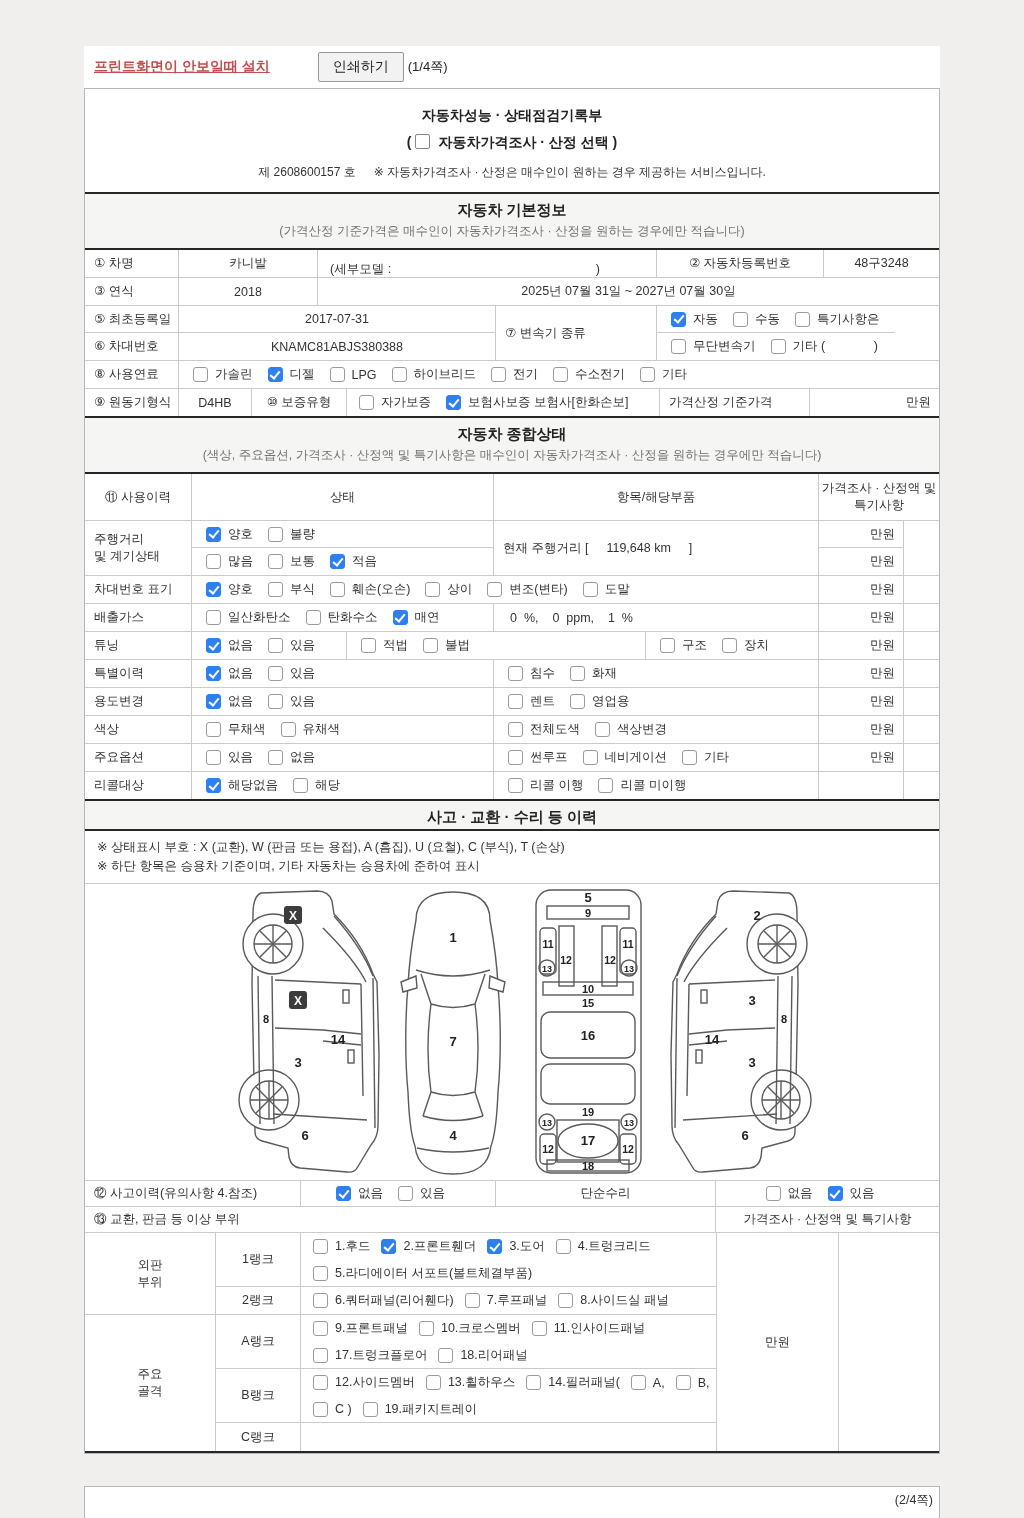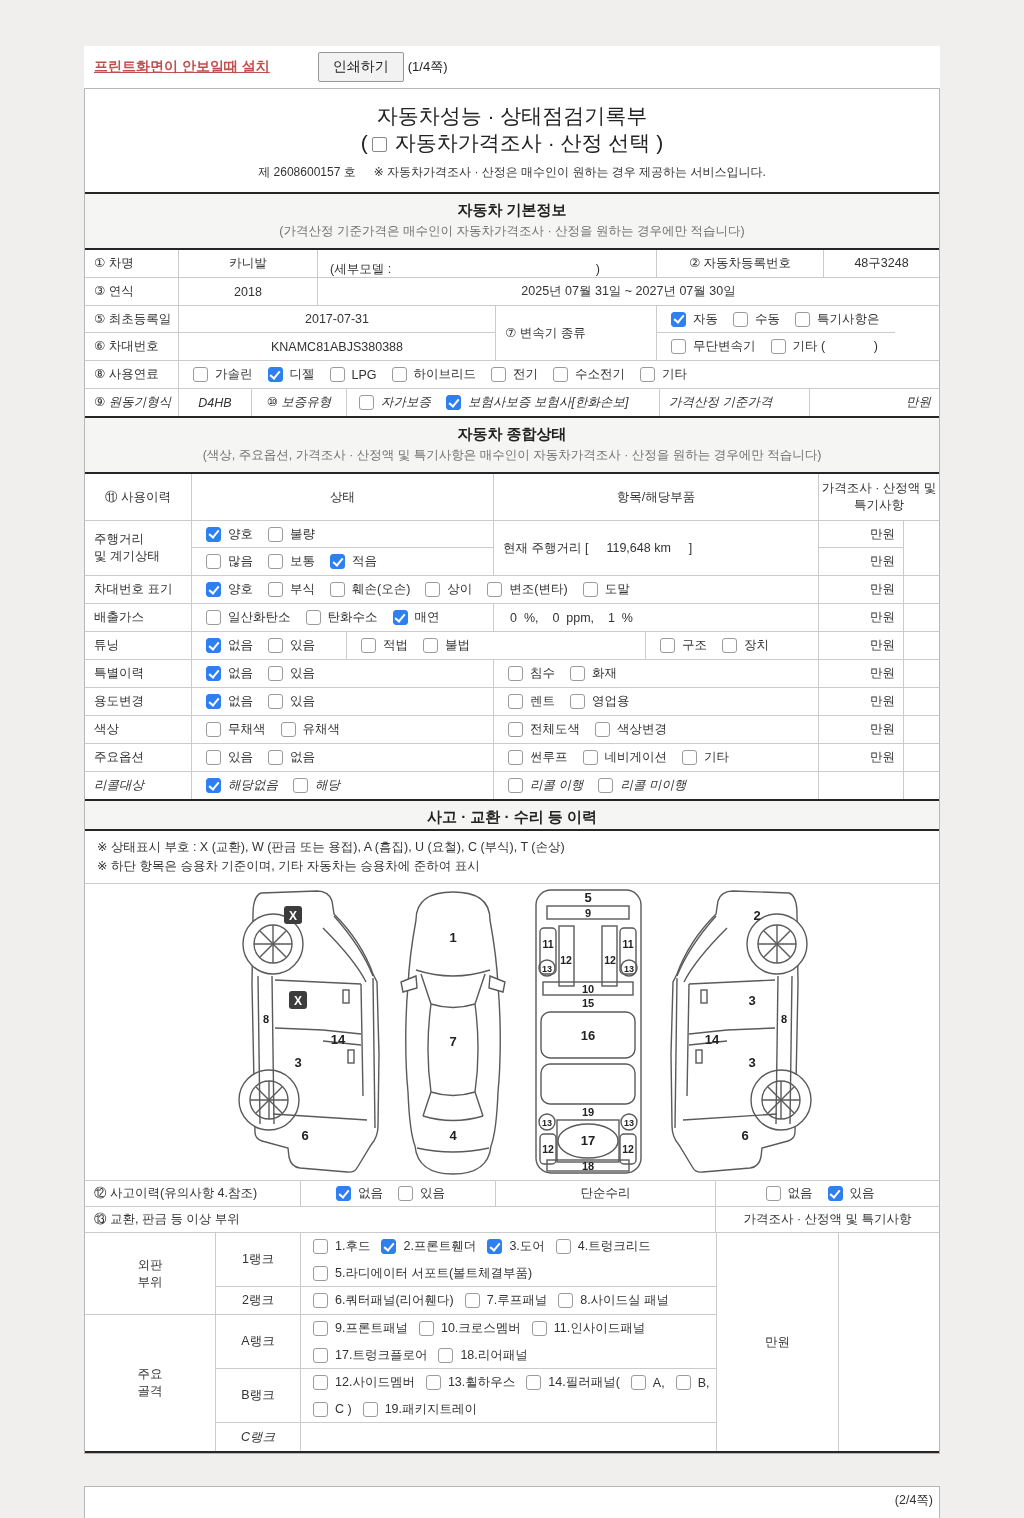--- a/index.html
+++ b/index.html
@@ -14,32 +14,32 @@
   
   .topbar { height:42px; background:#fff; display:flex; align-items:center; justify-content:flex-start; padding:0 10px; }
   .install-link { color:#c0504d; text-decoration:underline; font-size:14px; font-weight:700; margin-right:48px; cursor:pointer; }
   .print-btn { font-size:14px; padding:5px 14px; background:#f2f2f2; border:1px solid #979797; border-radius:2px; color:#222; margin-right:4px; }
   .page-ind { font-size:13px; color:#222; }
 
   .panel { background:#fff; border:1px solid #b7b7b7; }
 
   
   .titleblock { padding:13px 0 11px; text-align:center; }
-  .t1 { font-size:21px; font-weight:normal; line-height:27px; color:#222; }
+  .t1 { font-size:14px; font-weight:bold; line-height:27px; color:#222; }
   .subcb { display:inline-block; width:15px; height:15px; border:1.5px solid #888; border-radius:2px; vertical-align:-2px; margin:0 8px 0 4px; background:#fff; }
   .docline { margin-top:8px; font-size:12px; display:flex; justify-content:center; gap:18px; color:#333; }
 
   
   .band { background:#f5f5f4; border-top:2px solid #262626; border-bottom:2px solid #262626; text-align:center; }
   .bt { font-size:15px; font-weight:bold; padding:7px 0 2px; color:#222; }
   .bn { font-size:12.5px; padding:1px 0 8px; color:#737373; }
 
   
   .fr { display:flex; border-bottom:1px solid #cbcbcb; }
-  .fr.nbb { border-bottom:none;font-style:italic; }
+  .fr.nbb { border-bottom:none; }
   .fc { display:flex; align-items:center; justify-content:center; border-right:1px solid #cbcbcb; font-size:12.5px; flex:0 0 auto; white-space:nowrap; overflow:hidden; }
   .fc.grow { flex:1 1 auto; }
   .fc.nbr { border-right:none; }
   .fc.left { justify-content:flex-start; padding-left:9px; }
   .fc.unit { justify-content:flex-end; padding-right:8px; }
   .h27 { height:27px; } .h54 { height:54px; } .h25 { height:25px; } .h46 { height:46px; }
   .vstack { display:flex; flex-direction:column; }
   .bb { border-bottom:1px solid #cbcbcb; }
 
   

